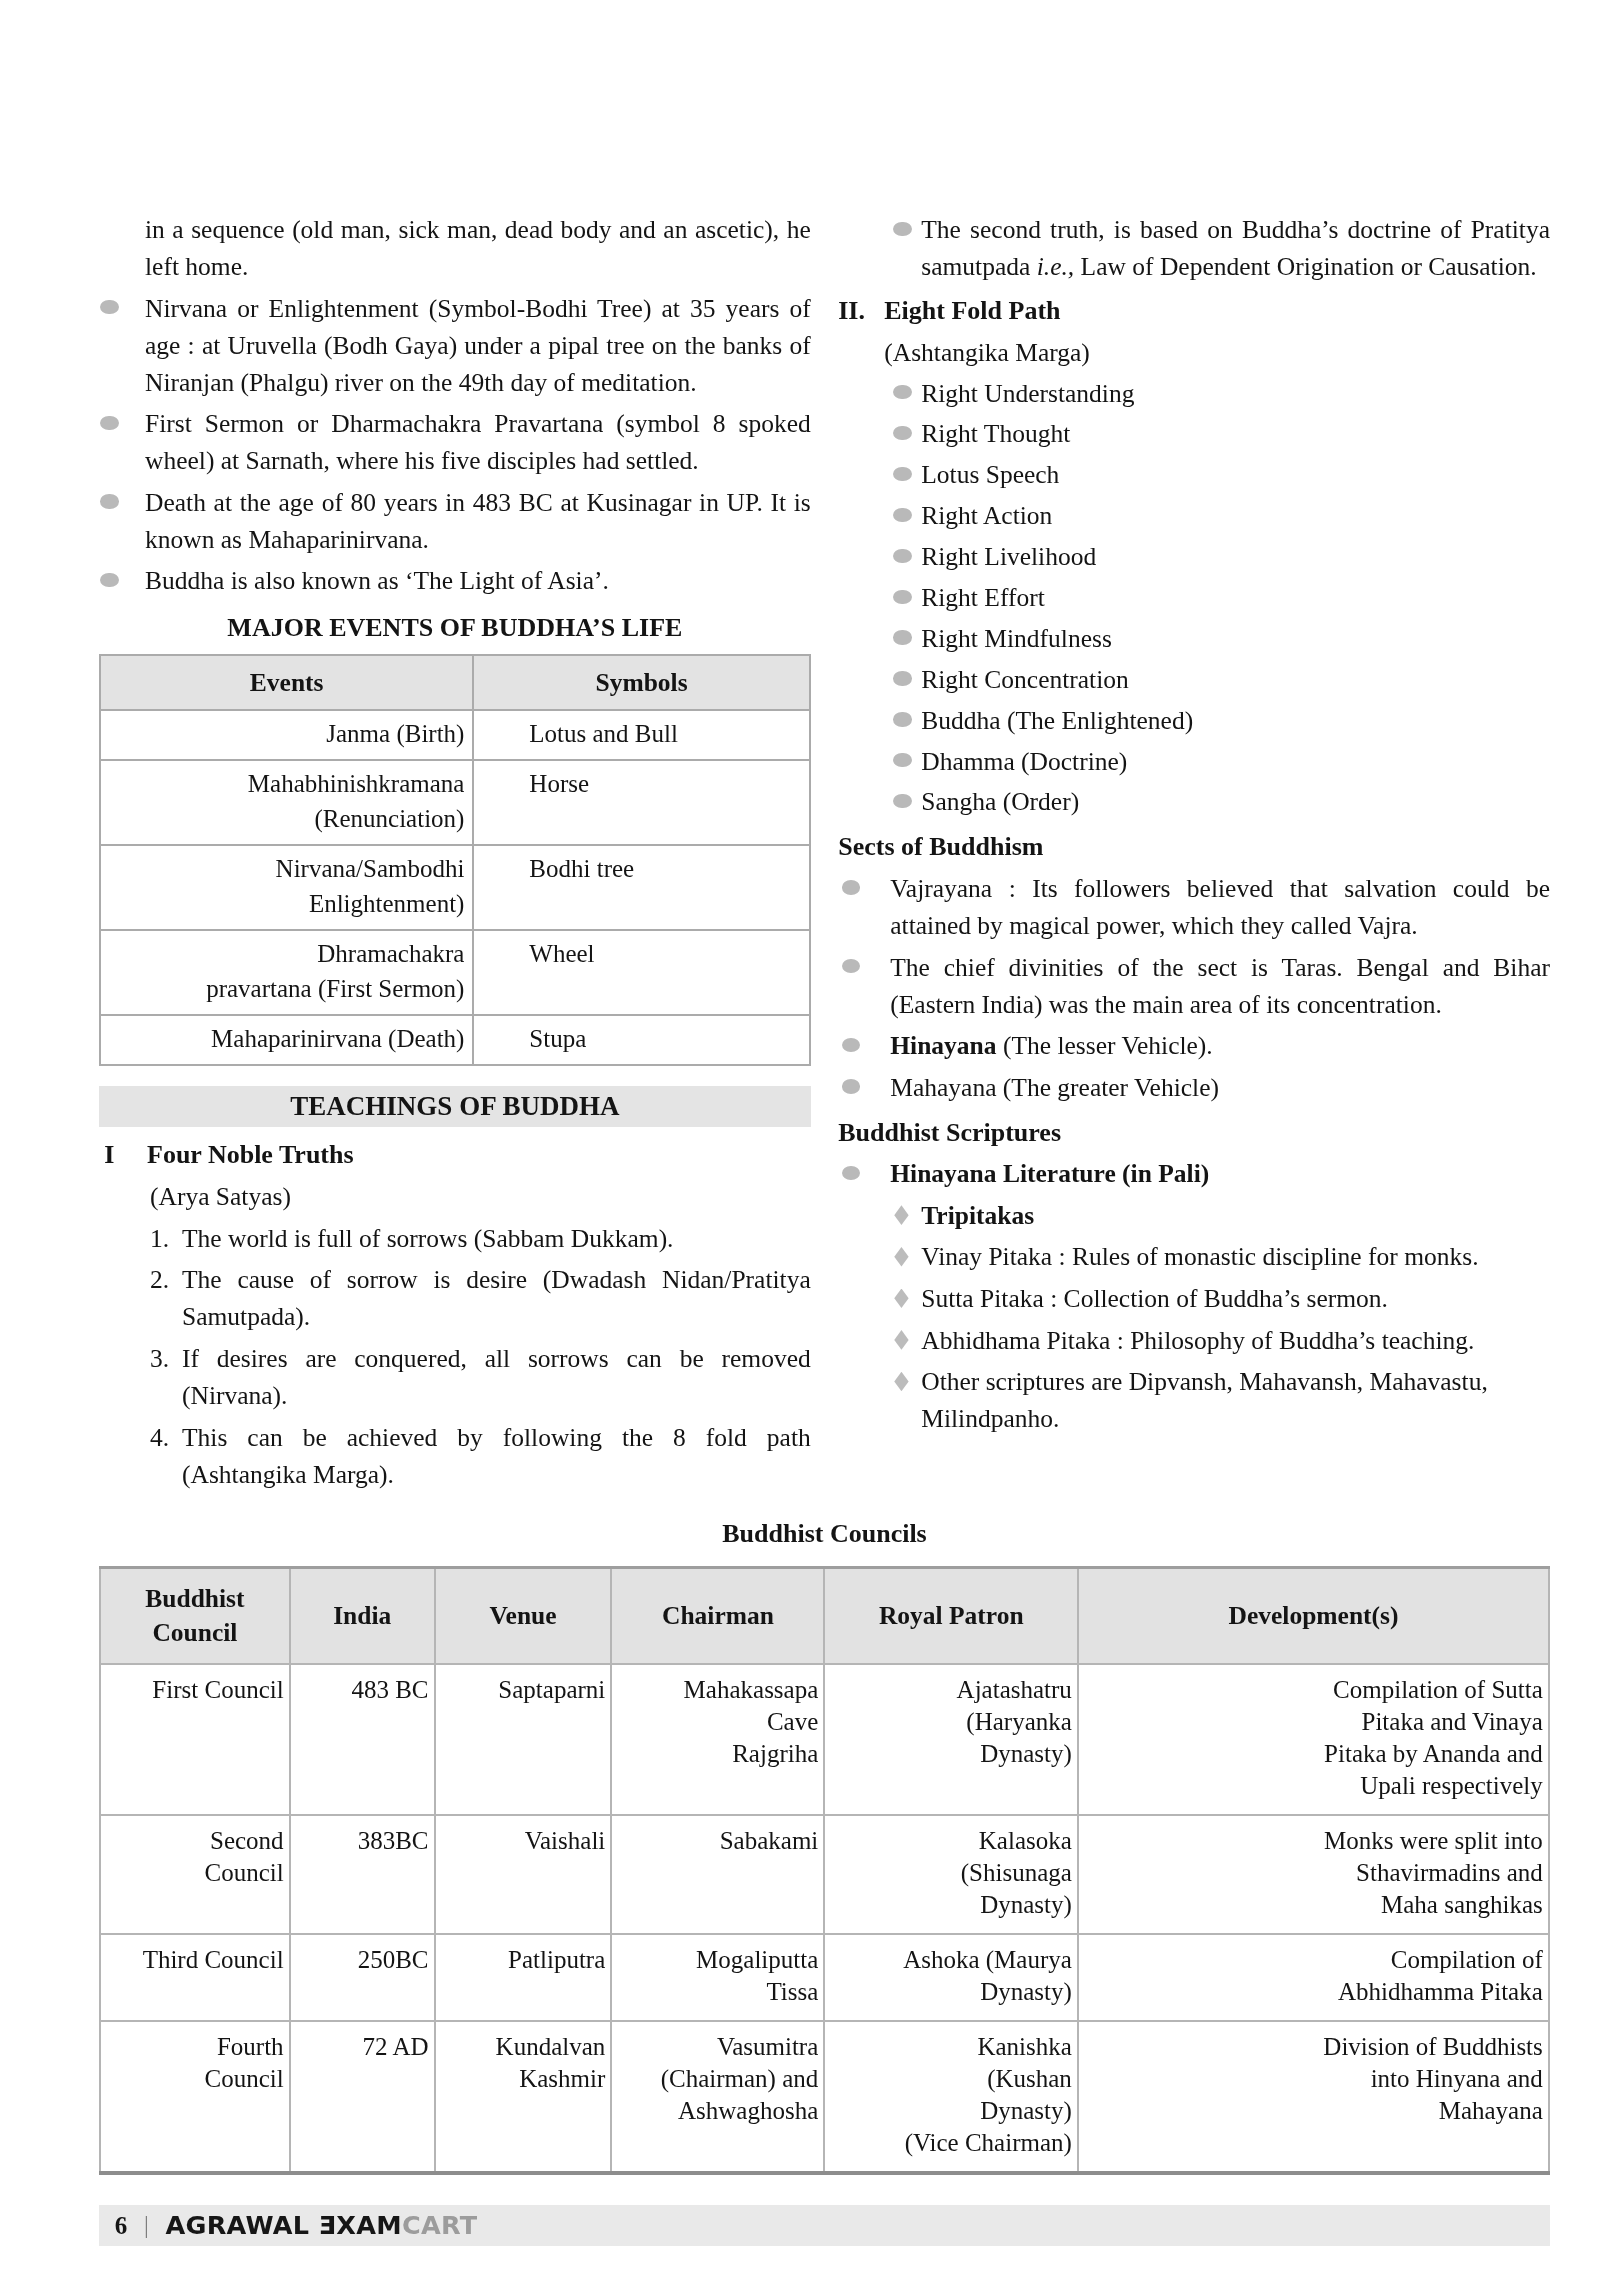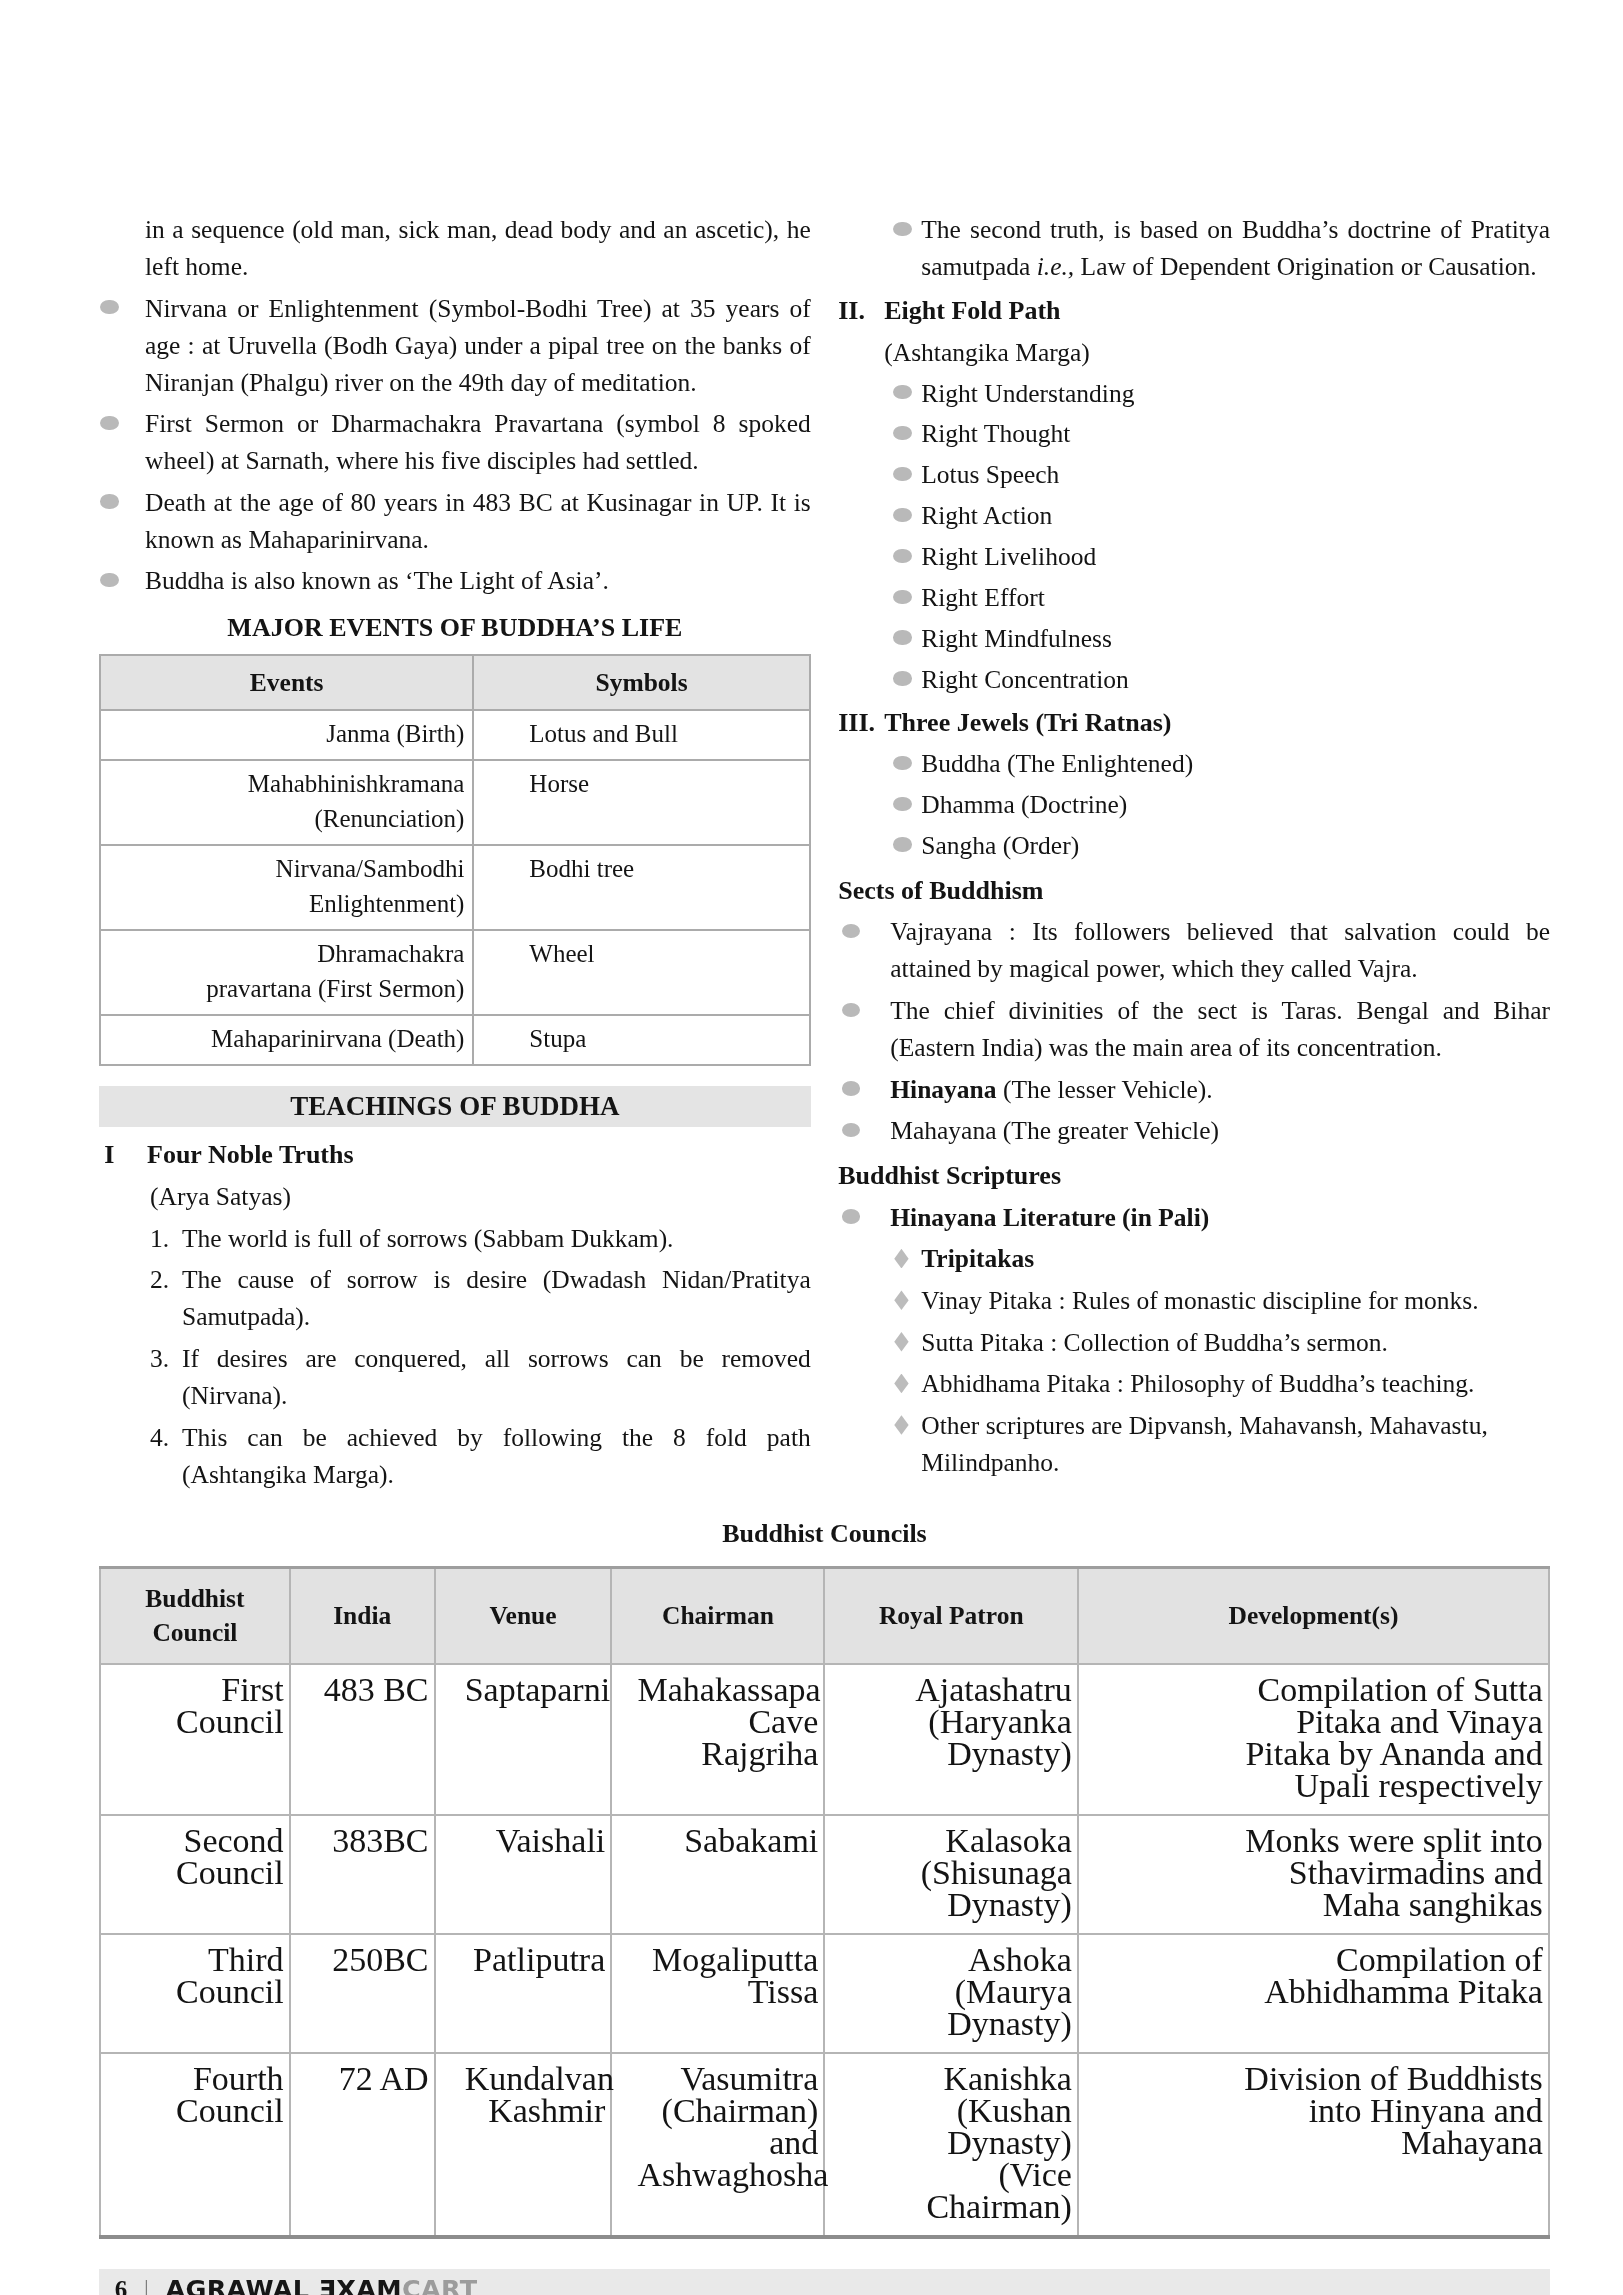--- a/index.html
+++ b/index.html
@@ -61,21 +61,21 @@
                padding:5.2px 7.9px 7.9px 25px; }
   .etable td.sym { padding-left:55px; }
 
   
   .ctitle { text-align:center; font-weight:bold; font-size:26px; margin:22px 0 0 0; }
   table.ctable { width:100%; border-collapse:collapse; margin-top:14.4px; table-layout:fixed;
                  border-top:3.3px solid #9e9e9e; border-bottom:4.6px solid #8d8d8d;
                  border-left:2px solid #b5b5b5; border-right:2px solid #b5b5b5; }
   .ctable th { background:#e2e2e2; border:2px solid #b5b5b5; font-weight:bold; font-size:25.5px;
                line-height:34px; padding:13px 5.2px; text-align:center; vertical-align:middle; }
-  .ctable td { border:2px solid #b5b5b5; font-size:34px; line-height:32px; vertical-align:top;
+  .ctable td { border:2px solid #b5b5b5; font-size:25px; line-height:32px; vertical-align:top;
                padding:9.2px 5.2px 11.8px 5.2px; }
   .ctable td:nth-child(1) { padding-left:9.2px; }
   .ctable td:nth-child(2) { padding-left:21px; }
   .ctable td:nth-child(3) { padding-left:29px; }
   .ctable td:nth-child(4) { padding-left:25px; }
   .ctable td:nth-child(5) { padding-left:38px; }
   .ctable td:nth-child(6) { padding-left:34px; }
 
   
   .footer { display:flex; align-items:center; height:41px; background:#e9e9e9; margin-top:30px;
@@ -224,24 +224,20 @@
         <li>
             <span class="dot"></span>
             <div>Right Mindfulness</div>
           </li>
         <li>
             <span class="dot"></span>
             <div>Right Concentration</div>
           </li>
       </ul>
 
-      <div class="sec2">
-        <span class="rn">III.</span>
-        <span>Three Jewels (Tri Ratnas)</span>
-      </div>
 
       <ul class="blist l2 compact">
         <li>
             <span class="dot"></span>
             <div>Buddha (The Enlightened)</div>
           </li>
         <li>
             <span class="dot"></span>
             <div>Dhamma (Doctrine)</div>
           </li>

